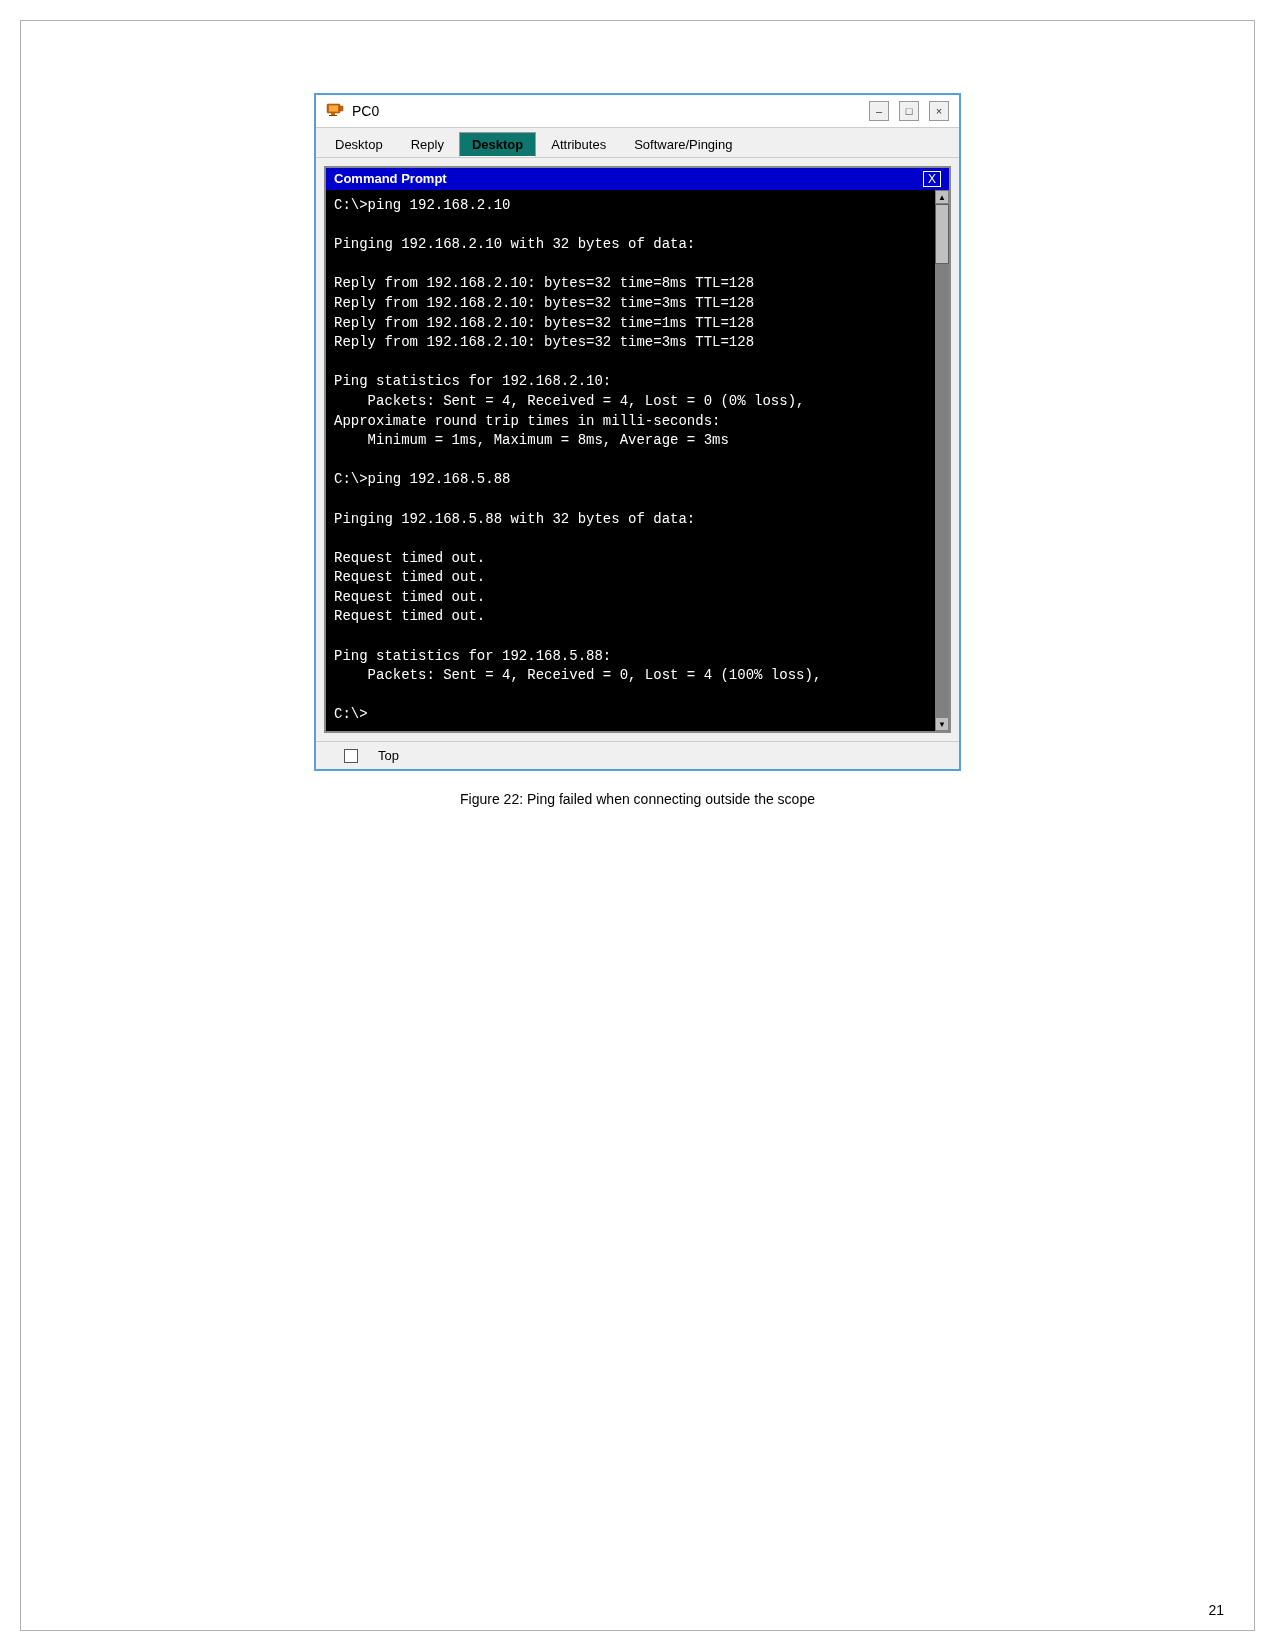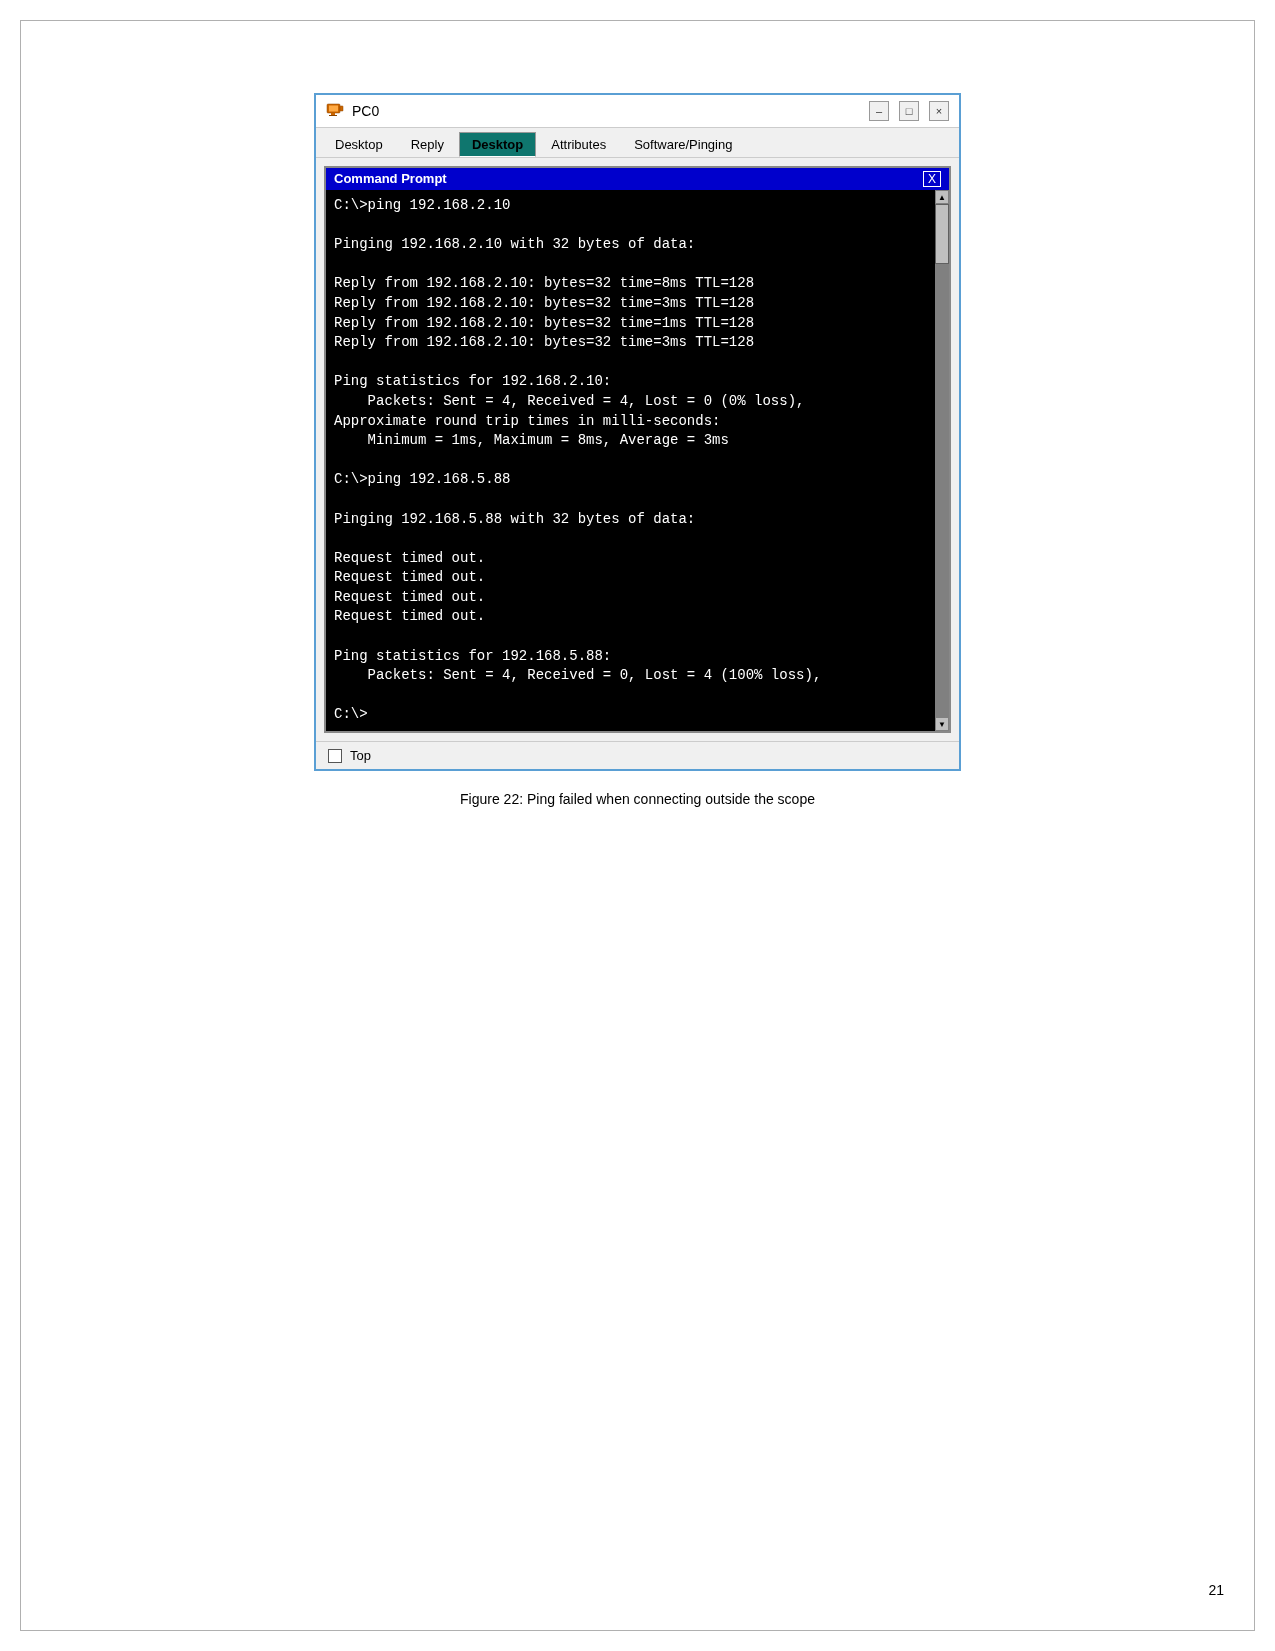--- a/index.html
+++ b/index.html
@@ -204,25 +204,25 @@
       display: flex;
       align-items: center;
       justify-content: center;
       font-size: 8px;
       cursor: pointer;
     }
 
     
     .pt-toolbar {
       background: #f0f0f0;
-      padding: 6px 12px;
+      padding: 6px 28px;
       border-top: 1px solid #cccccc;
       display: flex;
       align-items: center;
-      gap: 8px;
+      gap: 20px;
     }
 
     .pt-checkbox {
       width: 14px;
       height: 14px;
       border: 1px solid #555;
       background: #fff;
     }
 
     .pt-toolbar-label {
@@ -234,21 +234,21 @@
     .figure-caption {
       font-size: 14px;
       color: #000;
       text-align: center;
       margin-top: 4px;
     }
 
     
     .page-number {
       position: absolute;
-      bottom: 32px;
+      bottom: 12px;
       right: 30px;
       font-size: 14px;
       color: #000;
     }
   </style>
 </head>
 <body>
 
 <div class="page-border">
   <div class="page-content">

